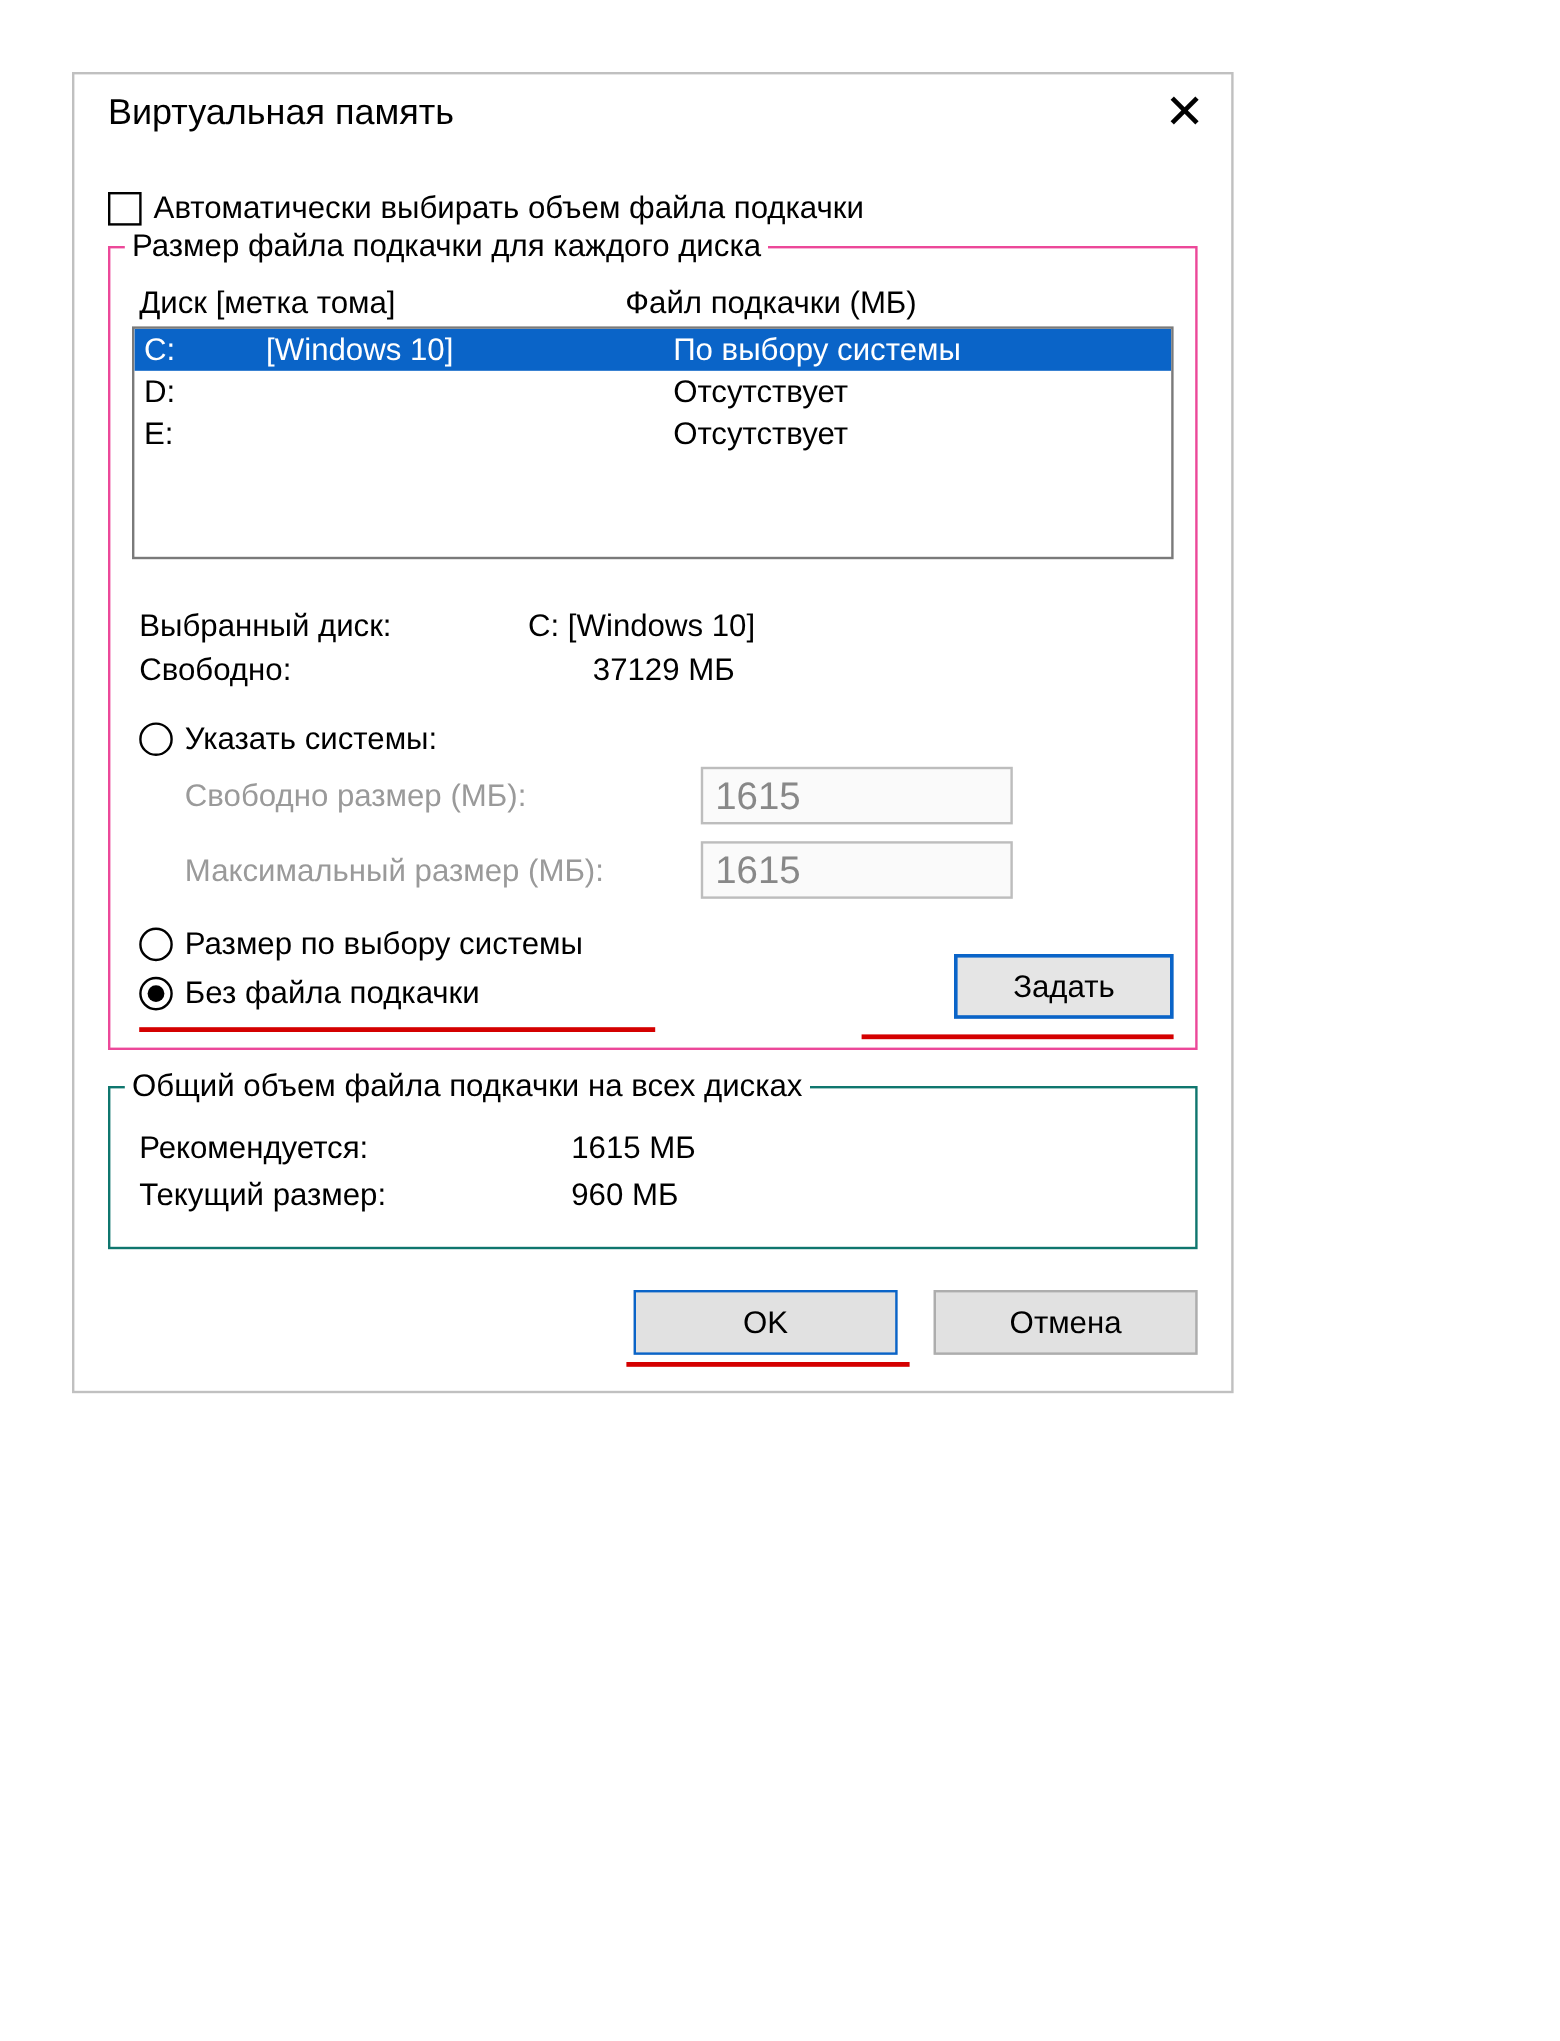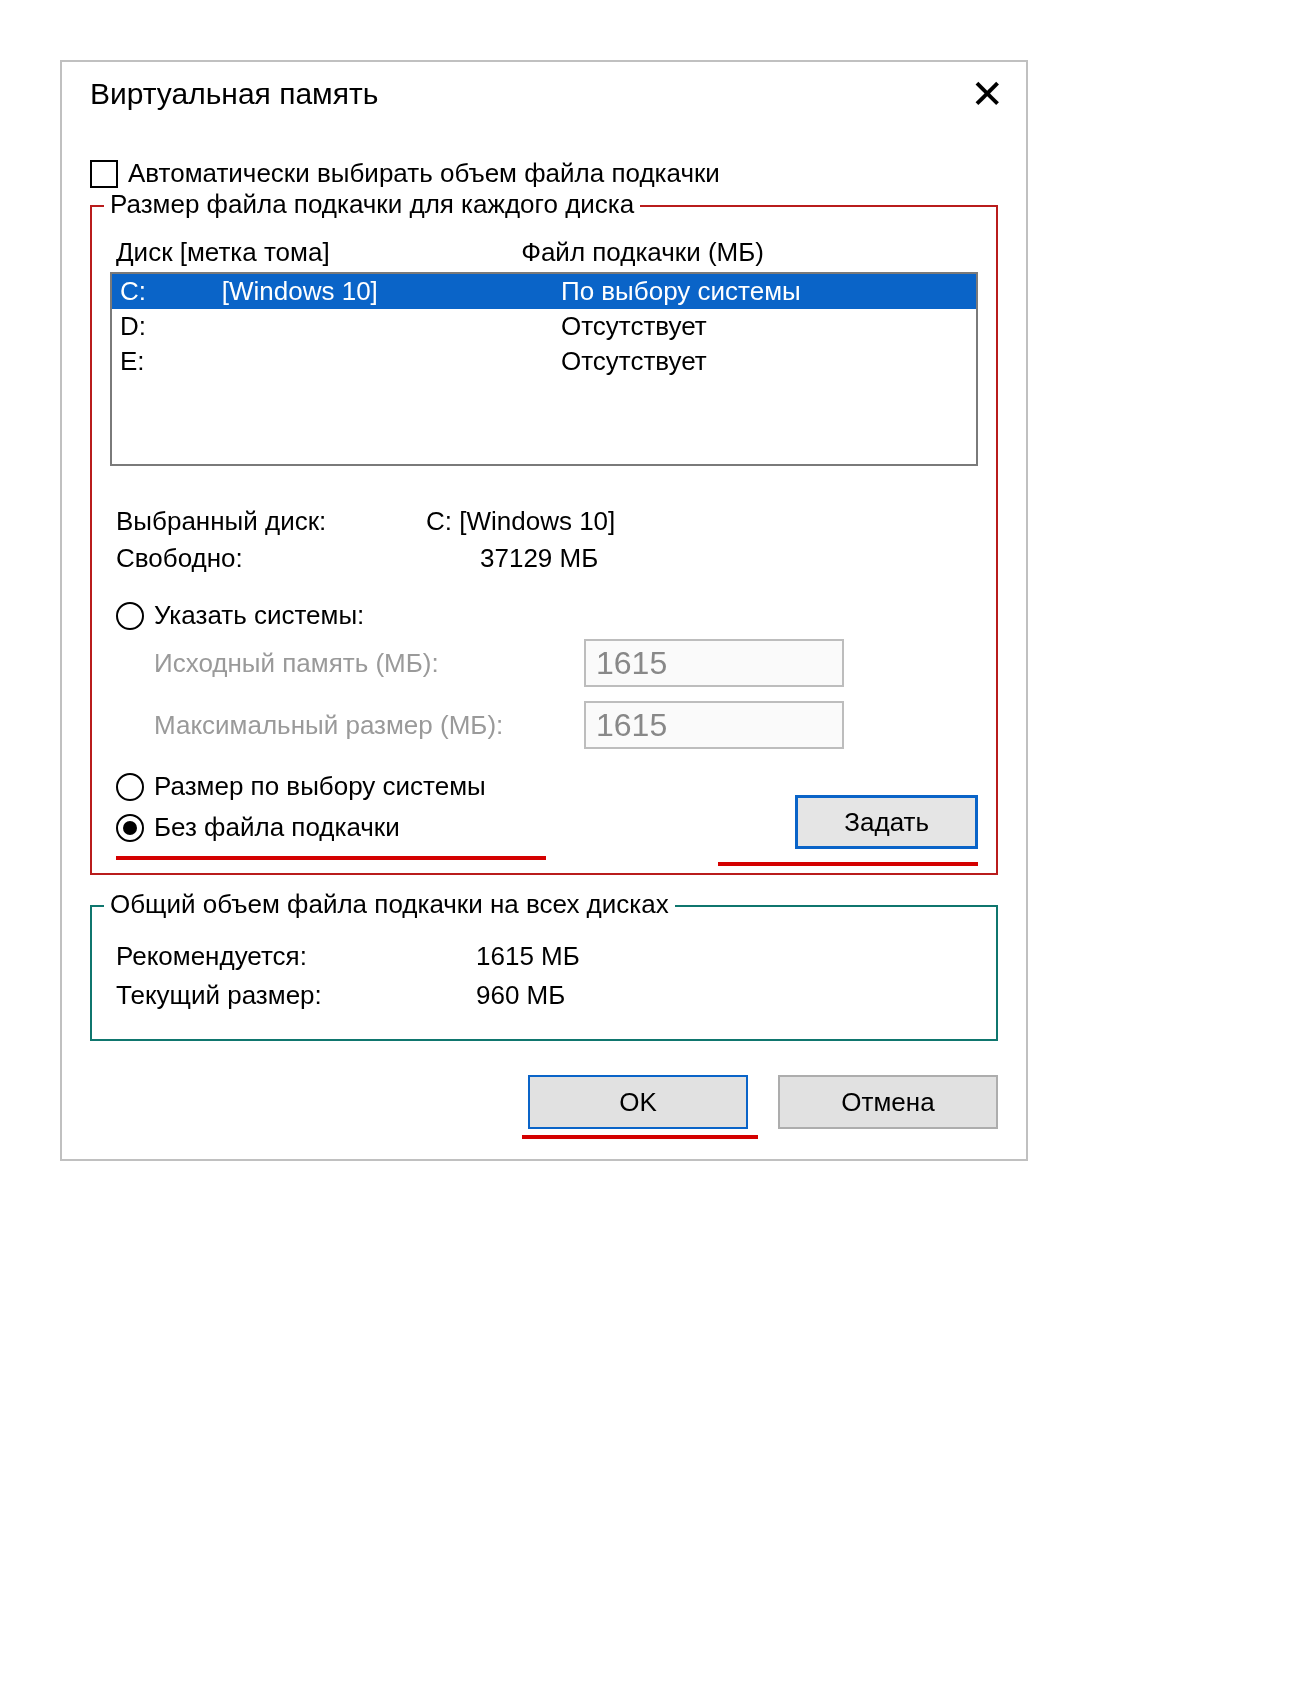--- a/index.html
+++ b/index.html
@@ -50,21 +50,21 @@
   }
   .checkbox {
     width: 28px;
     height: 28px;
     border: 2px solid #000;
     box-sizing: border-box;
     background: #fff;
     cursor: pointer;
   }
   .group {
-    border: 2px solid #b91c1c;
+    border: 2px solid #ec4899;
     padding: 20px 18px 24px 18px;
     margin-top: 10px;
     position: relative;
   }
   .group-legend {
     position: absolute;
     top: -18px;
     left: 12px;
     background: #fff;
     padding: 0 6px;
@@ -91,20 +91,21 @@
     background: #0a64c8;
     color: #fff;
   }
   .info-grid {
     margin-top: 40px;
     margin-left: 6px;
   }
   .info-row {
     display: flex;
     margin-bottom: 6px;
+    gap: 14px;
   }
   .info-row .lbl { width: 310px; }
   .info-row .val { }
   .radio-row {
     display: flex;
     align-items: center;
     gap: 10px;
     margin: 10px 0 8px 6px;
     position: relative;
   }
@@ -246,21 +247,21 @@
             <div class="val" style="margin-left:54px">37129 МБ</div>
           </div>
         </div>
 
         <div class="radio-row" style="margin-top:26px">
           <span class="radio"></span>
           <span>Указать системы:</span>
         </div>
 
         <div class="size-row">
-          <span class="slabel">Исходный память (МБ):</span>
+          <span class="slabel">Свободно размер (МБ):</span>
           <input type="text" disabled="" value="1615" style="">
         </div>
 
         <div class="size-row" style="margin-bottom:22px">
           <span class="slabel">Максимальный размер (МБ):</span>
           <input type="text" disabled="" value="1615" style="">
         </div>
 
         <div class="radio-row">
           <span class="radio"></span>

